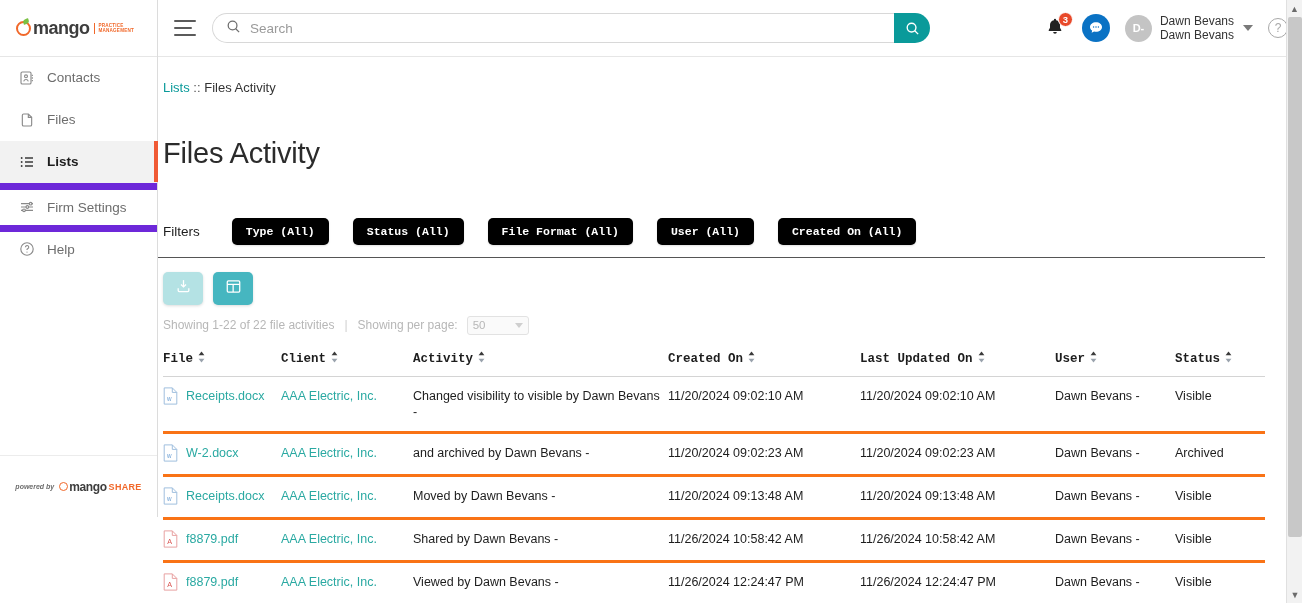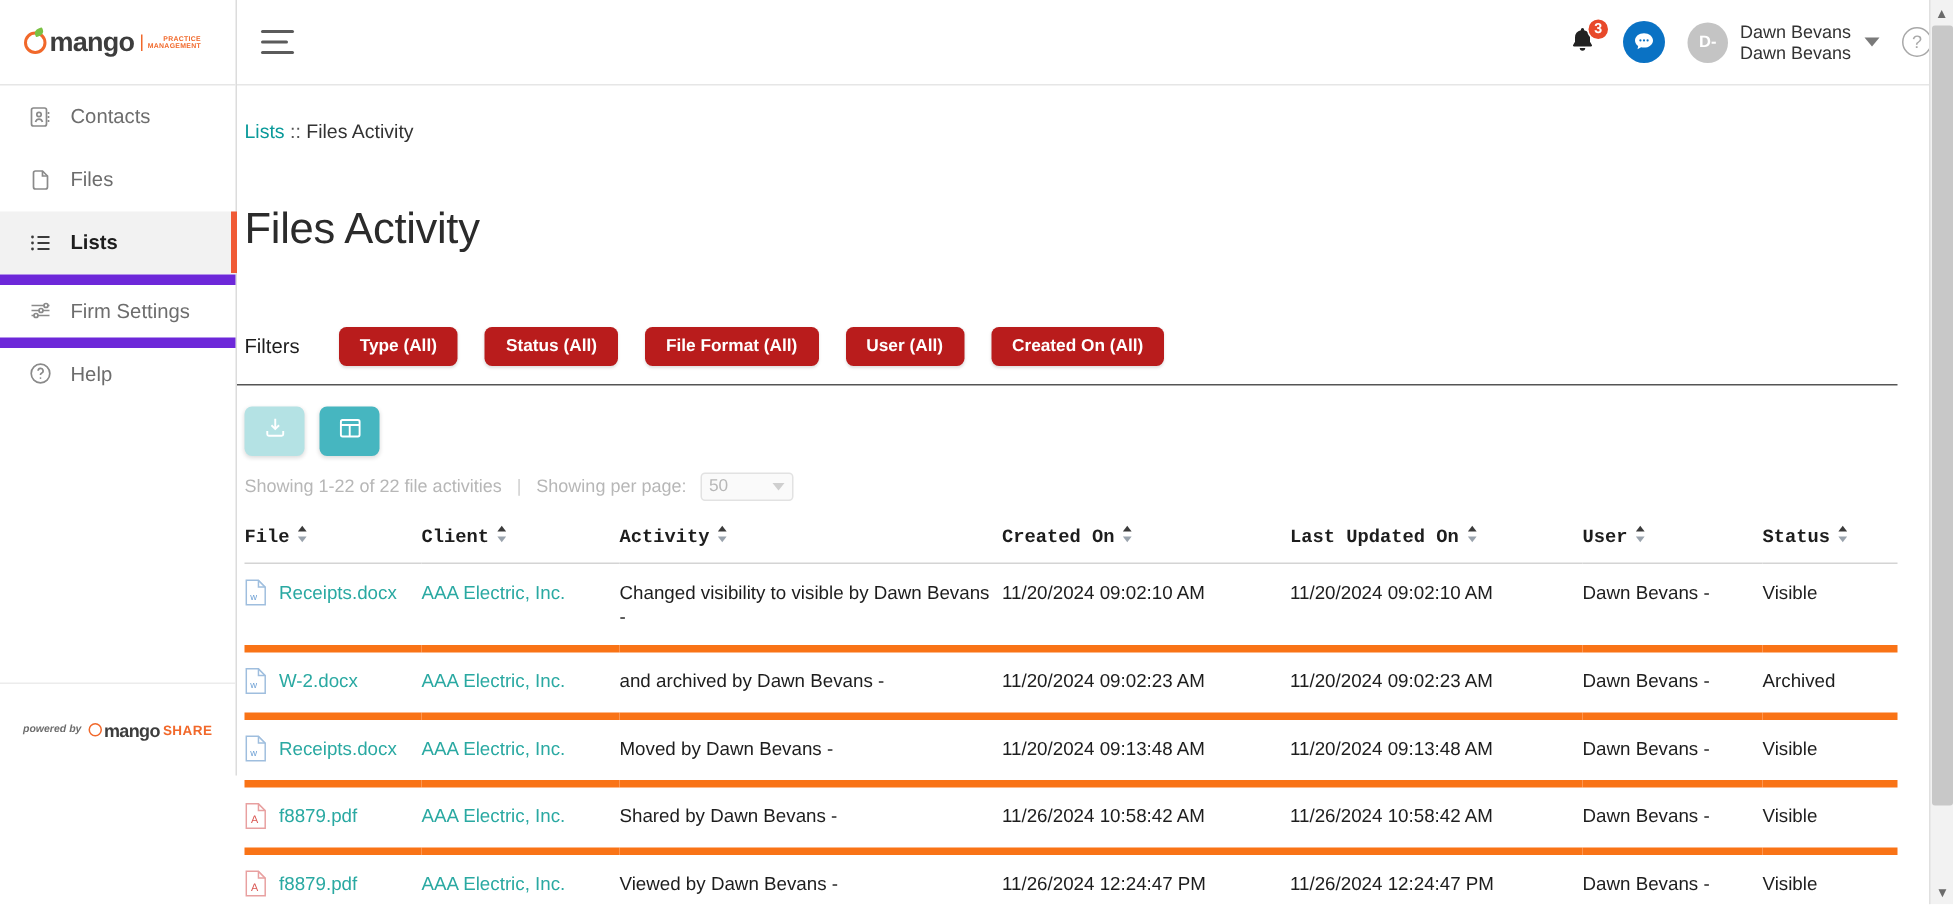--- a/index.html
+++ b/index.html
@@ -21,21 +21,20 @@
   
   .sidebar {
     width: 158px;
     min-width: 158px;
     height: 517px;
     background: #ffffff;
     border-right: 1px solid #dcdcdc;
     display: flex;
     flex-direction: column;
     position: relative;
-    text-align: right;
   }
   .brand {
     height: 57px;
     display: flex;
     align-items: center;
     padding-left: 16px;
     border-bottom: 1px solid #e6e6e6;
   }
   .brand-logo { display: flex; align-items: center; }
   .mango-mark {
@@ -285,41 +284,42 @@
     font-size: 29px;
     color: #2b2b2b;
     font-weight: normal;
     letter-spacing: -0.2px;
   }
 
   .filters-row {
     display: flex;
     align-items: center;
     padding: 28px 0 0 5px;
-    gap: 18px;
+    gap: 8px;
     border-bottom: 1px solid #555;
     padding-bottom: 12px;
     margin-right: 5px;
   }
   .filters-label {
     font-size: 13.5px;
     color: #1d1d1d;
     margin-right: 8px;
   }
   .chip {
-    background: #b91c1c;
+    background: #000000;
     color: #fff;
     font-size: 11.5px;
     font-weight: bold;
     border: none;
     border-radius: 5px;
     padding: 7px 14px;
     cursor: pointer;
-    font-family: Liberation Sans, sans-serif;
+    font-family: Liberation Mono, monospace;
     box-shadow: 0 1px 2px rgba(0,0,0,0.13);
+    margin-left: 16px;
   }
 
   .tools-row {
     display: flex;
     align-items: center;
     padding: 14px 0 0 5px;
     gap: 10px;
   }
   .tool-btn {
     width: 40px; height: 33px;
@@ -401,21 +401,21 @@
     font-weight: bold;
     padding: 0 0 10px 0;
     border-bottom: 1px solid #d4d4d4;
     white-space: nowrap;
     font-family: Liberation Mono, monospace;
   }
   table.files td {
     font-size: 12.5px;
     color: #1d1d1d;
     padding: 11px 6px 11px 0;
-    border-bottom: 5px solid #f97316;
+    border-bottom: 3px solid #f97316;
     vertical-align: top;
     line-height: 16px;
   }
   .sort-ico {
     display: inline-block;
     margin-left: 4px;
     position: relative;
     top: 1px;
     cursor: pointer;
   }
@@ -579,20 +579,37 @@
 
   <div class="main">
 
     <header class="topbar">
       <div class="hamburger">
         <i></i>
           <i></i>
           <i></i>
       </div>
 
+      <div class="searchwrap">
+        <div class="searchbox">
+          <span>
+            <svg width="15" height="15" viewBox="0 0 24 24" fill="none" stroke="#6e6e6e" stroke-width="2">
+              <circle cx="10.5" cy="10.5" r="7"></circle>
+                <path d="M15.6 15.6L21 21"></path>
+            </svg>
+          </span>
+          <input type="text" placeholder="Search" style="">
+        </div>
+        <button class="search-btn">
+          <svg width="15" height="15" viewBox="0 0 24 24" fill="none" stroke="#ffffff" stroke-width="2.2">
+            <circle cx="10.5" cy="10.5" r="7"></circle>
+              <path d="M15.6 15.6L21 21"></path>
+          </svg>
+        </button>
+      </div>
 
       <div class="top-right">
         <div class="bell-wrap">
           <svg width="20" height="21" viewBox="0 0 24 24" fill="#222">
             <path d="M12 2.6a1.3 1.3 0 0 1 1.3 1.3v.5A6 6 0 0 1 18 10.2v3.4l1.5 2.6a.8.8 0 0 1-.7 1.2H5.2a.8.8 0 0 1-.7-1.2L6 13.6v-3.4a6 6 0 0 1 4.7-5.8v-.5A1.3 1.3 0 0 1 12 2.6z"></path>
             <path d="M9.8 18.6h4.4a2.2 2.2 0 0 1-4.4 0z"></path>
           </svg>
           <span class="badge">3</span>
         </div>
 

